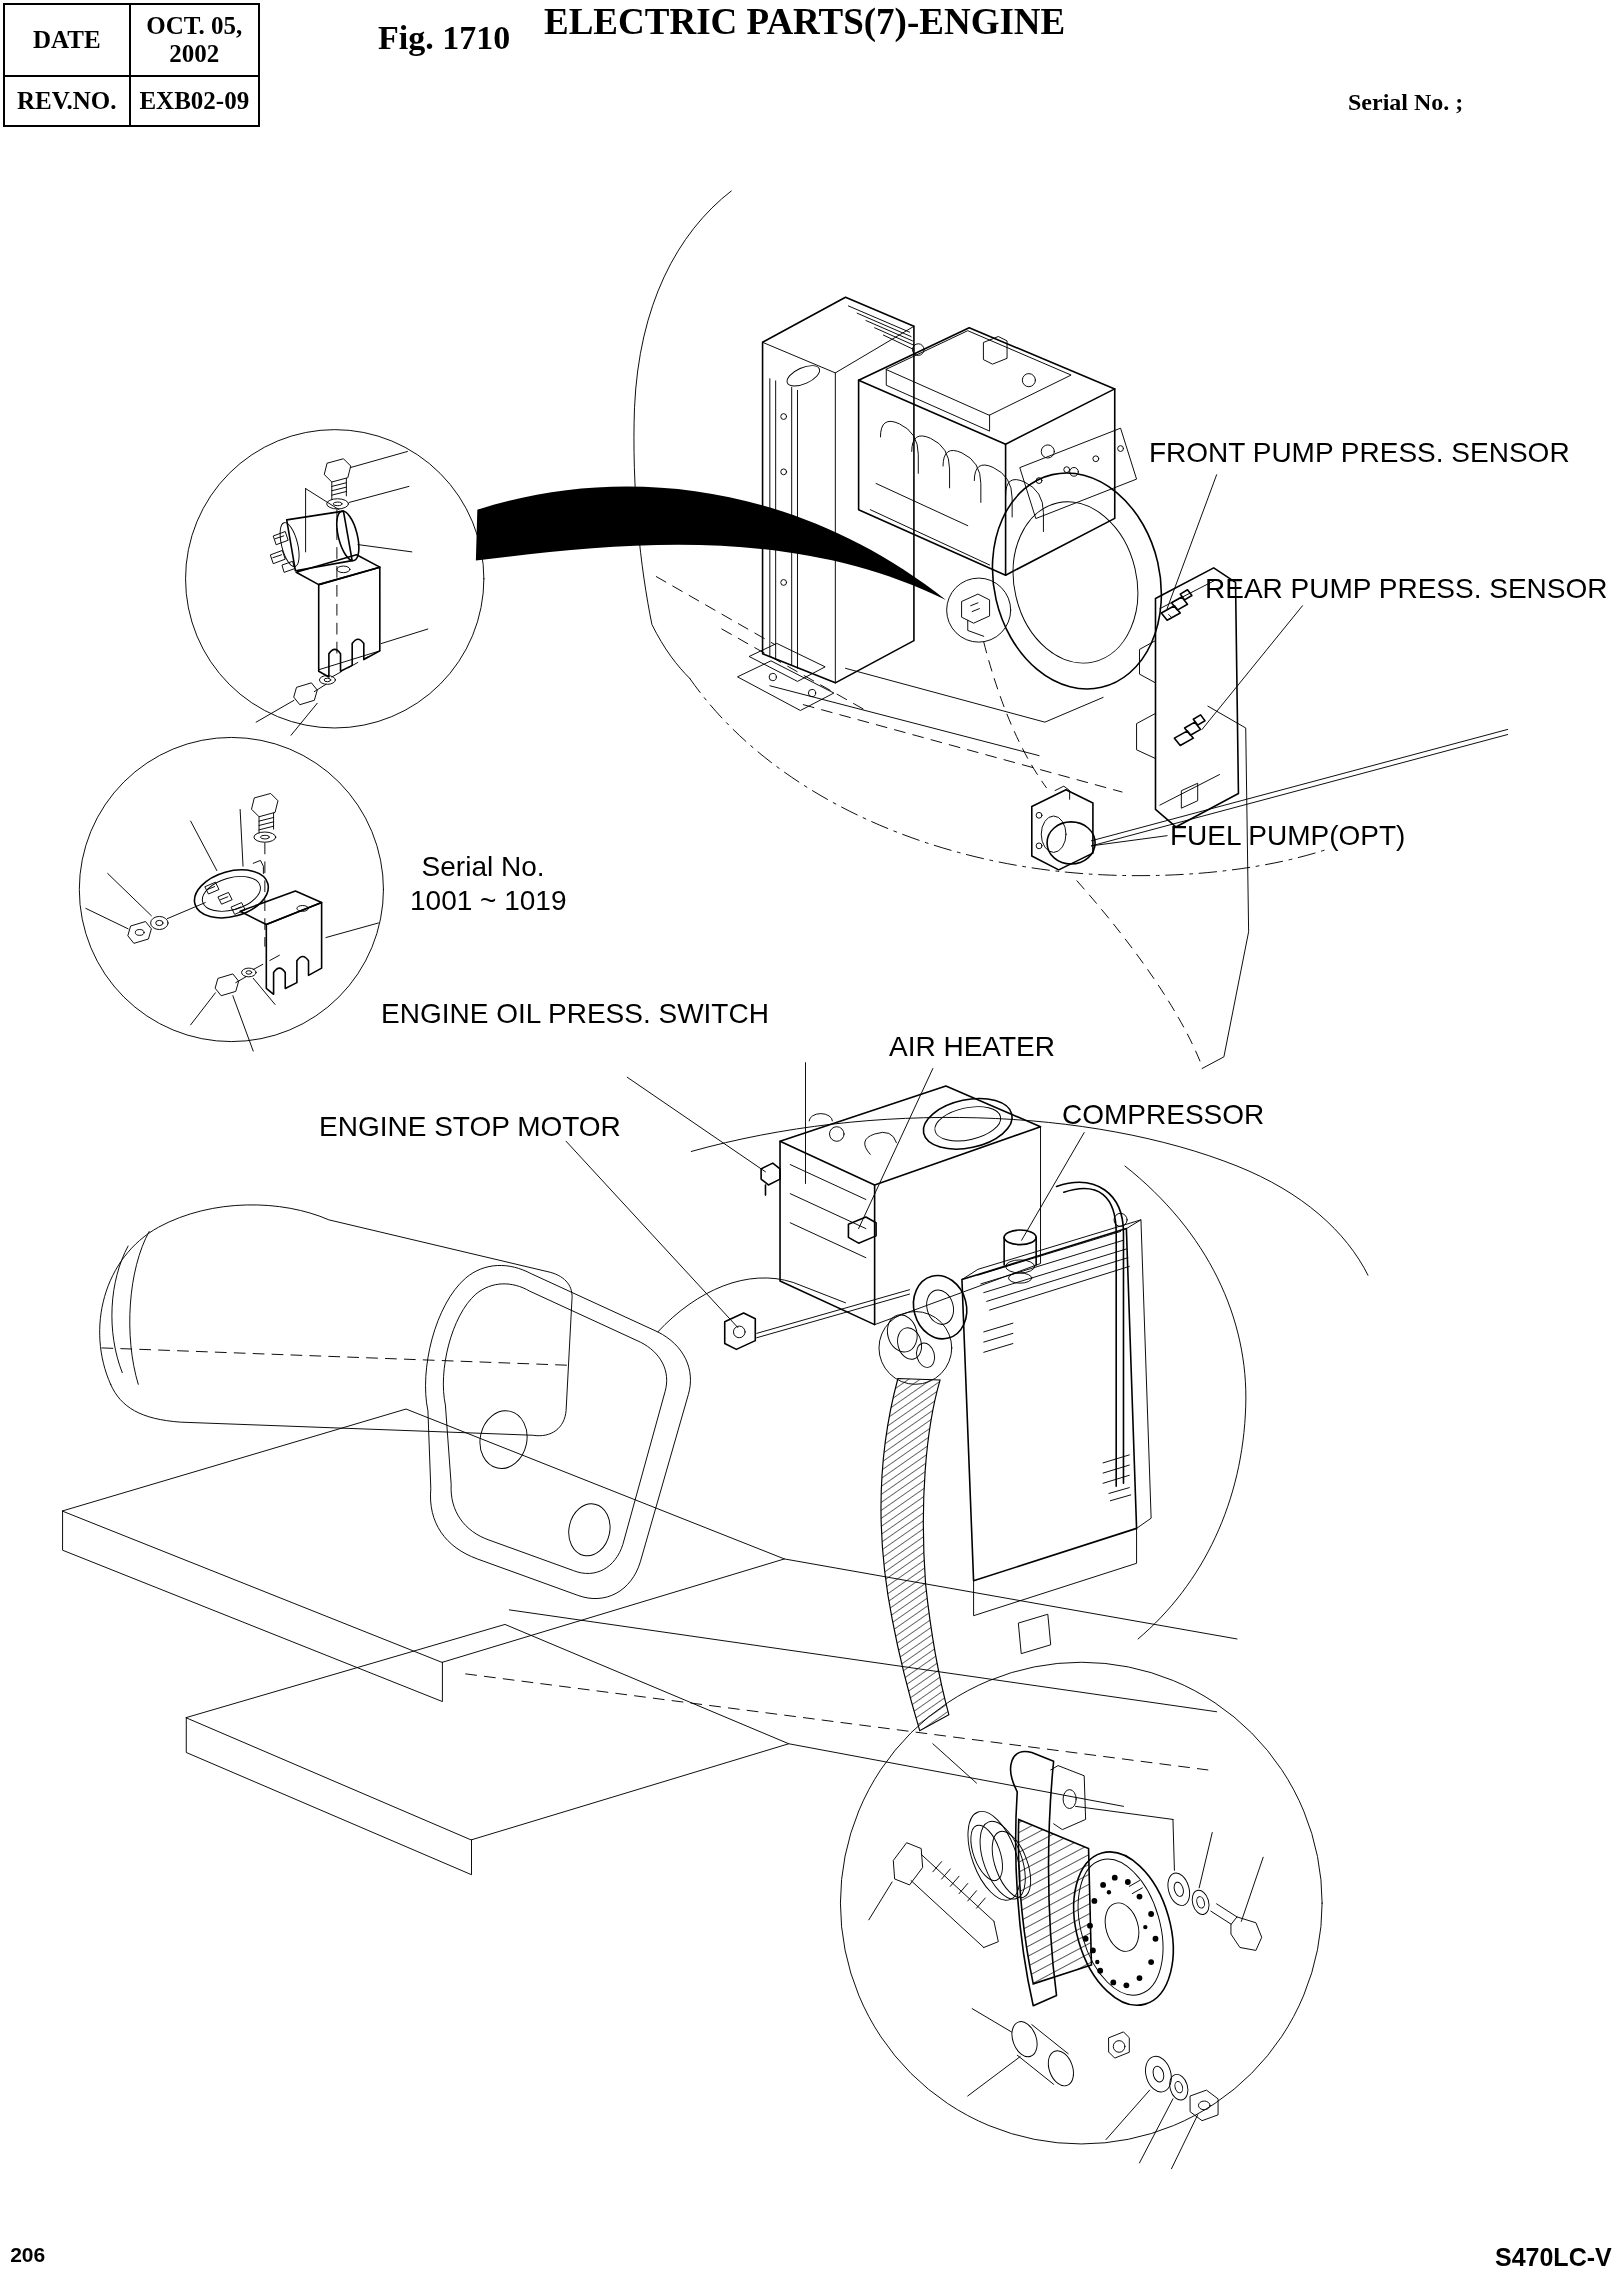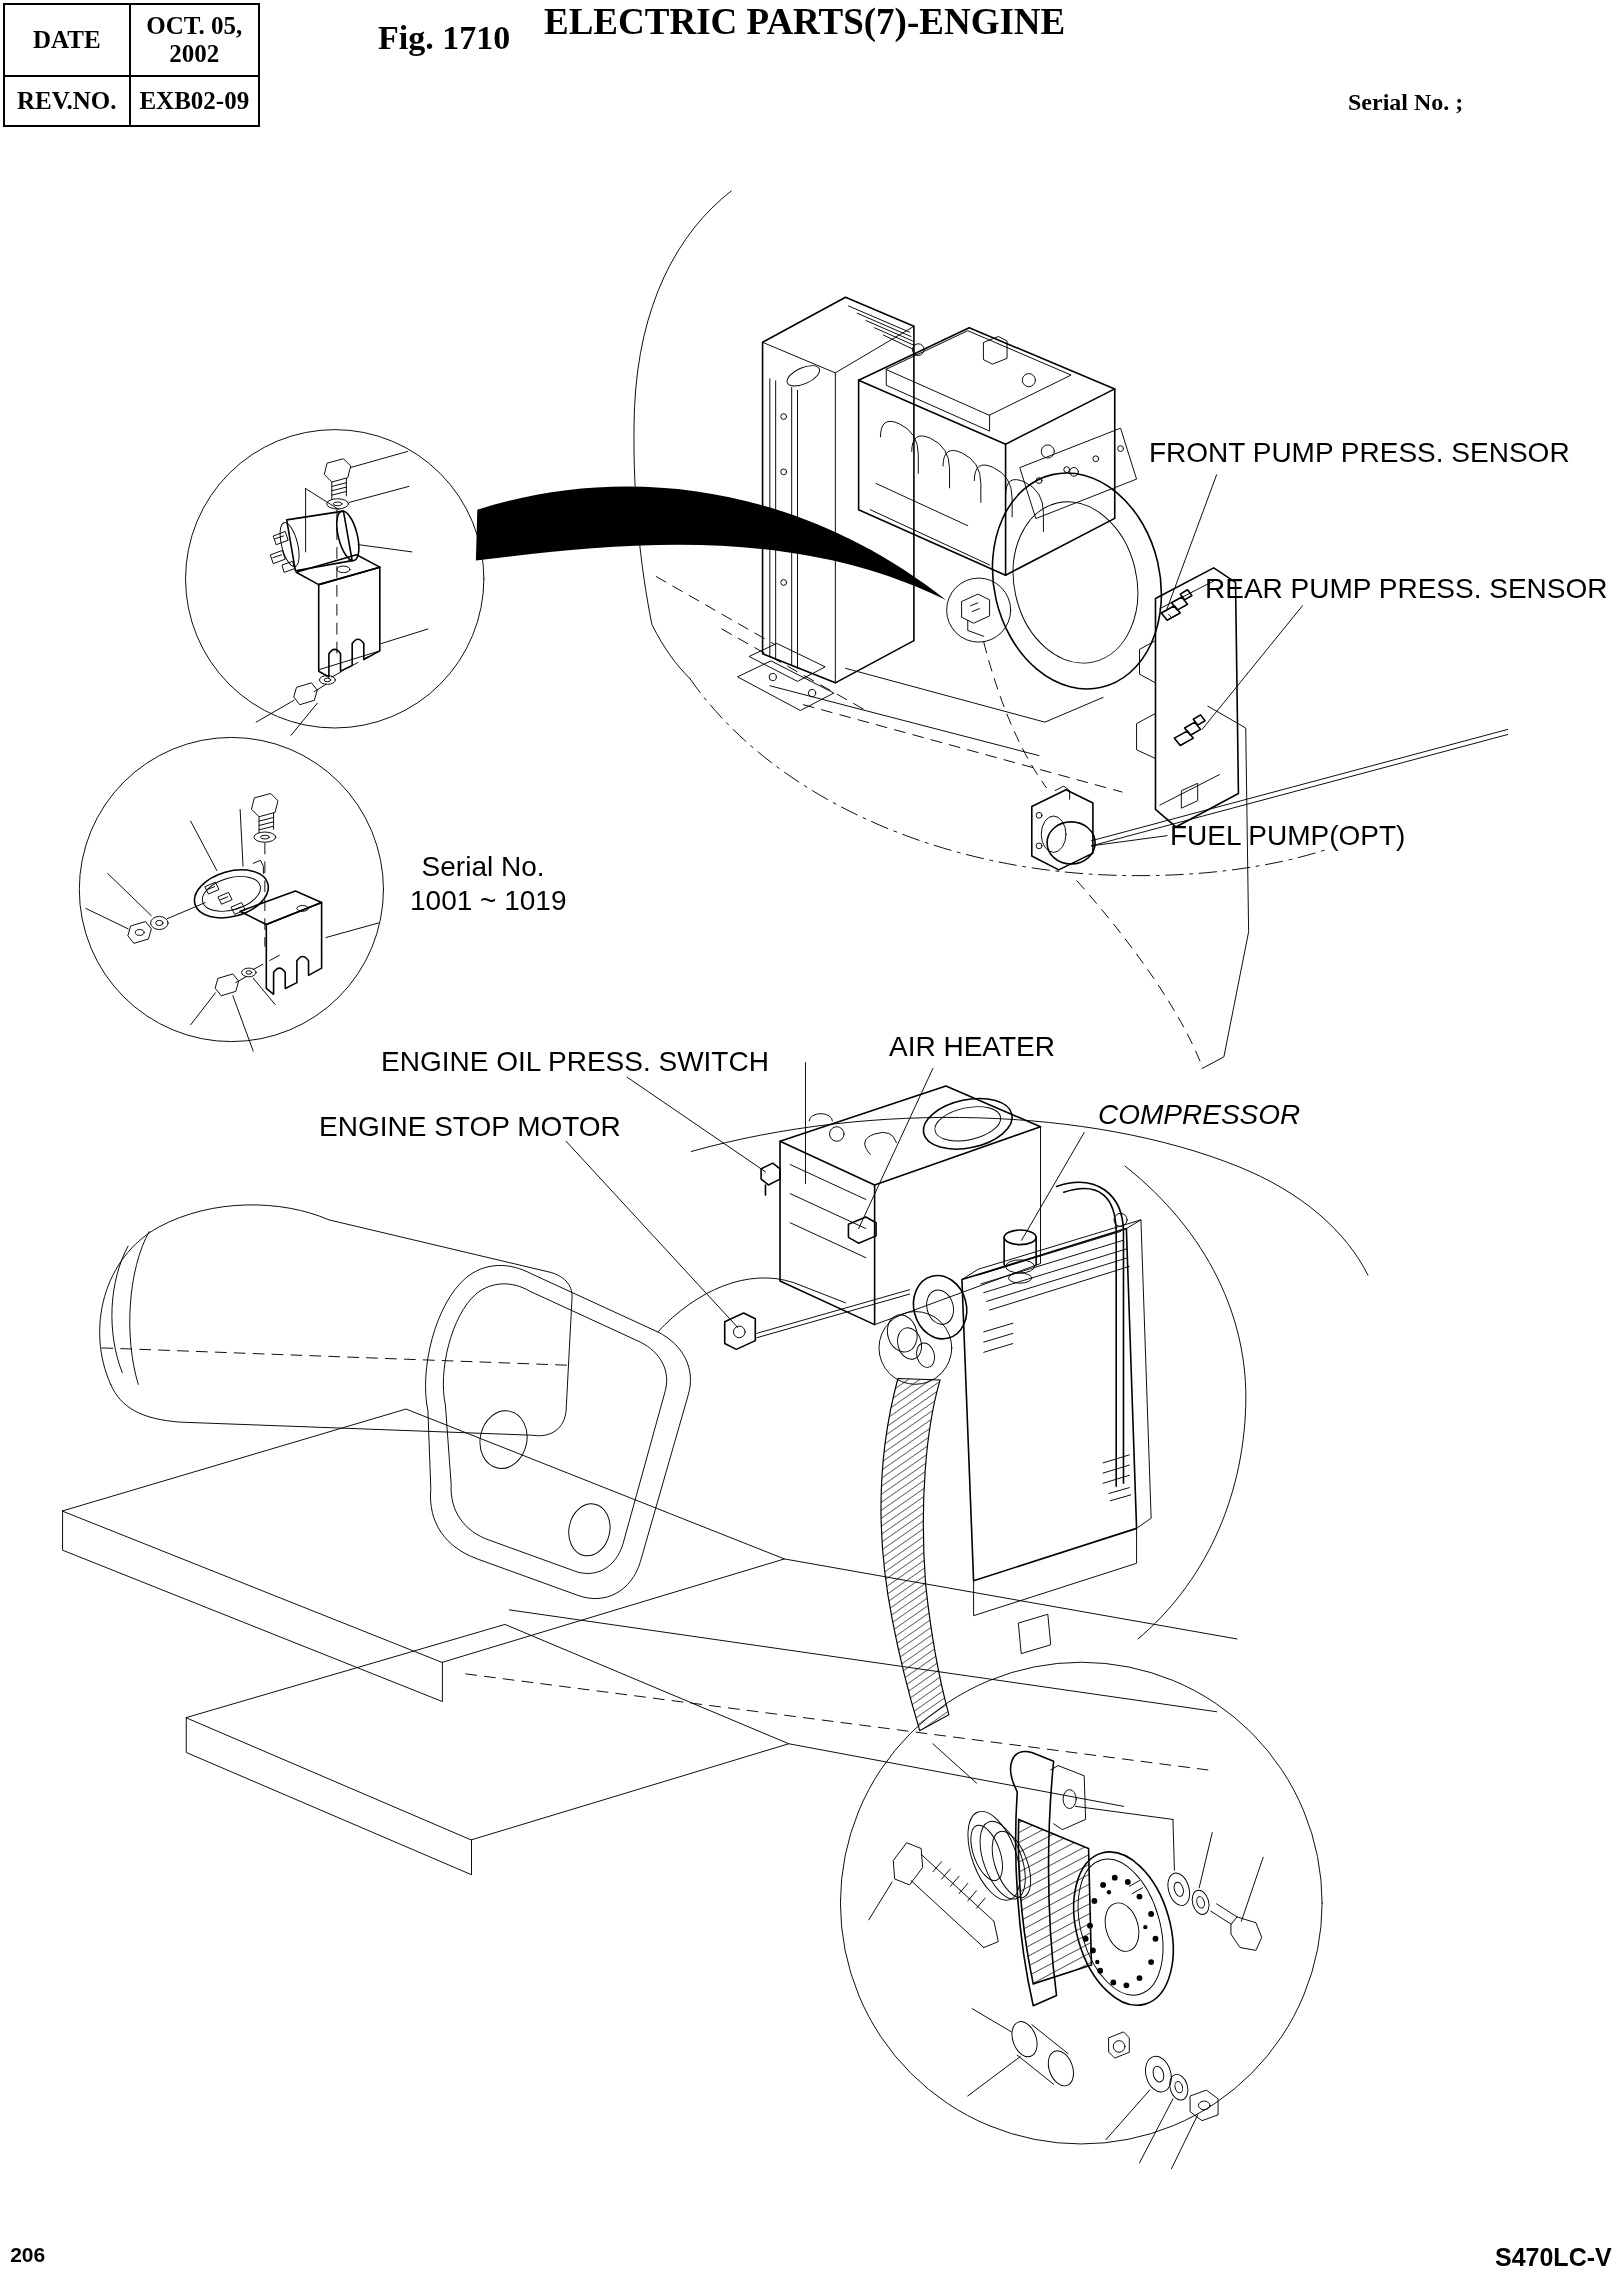--- a/index.html
+++ b/index.html
@@ -396,21 +396,21 @@
   </div>
   <div class="serial-cap">Serial No. ;</div>
 
   <div class="co" style="left:1149px;top:437px;">FRONT PUMP PRESS. SENSOR</div>
   <div class="co" style="left:1205px;top:573px;">REAR PUMP PRESS. SENSOR</div>
   <div class="co" style="left:1170px;top:820px;">FUEL PUMP(OPT)</div>
   <div class="serial-note">
     <div class="l1">Serial No.</div>
     <div>1001 ~ 1019</div>
   </div>
-  <div class="co" style="left:381px;top:1046px;">ENGINE OIL PRESS. SWITCH</div>
+  <div class="co" style="left:381px;top:998px;">ENGINE OIL PRESS. SWITCH</div>
   <div class="co" style="left:889px;top:1031px;">AIR HEATER</div>
   <div class="co" style="left:319px;top:1111px;">ENGINE STOP MOTOR</div>
-  <div class="co" style="left:1098px;top:1099px;font-style:italic;">COMPRESSOR</div>
+  <div class="co" style="left:1062px;top:1099px;">COMPRESSOR</div>
 
   <div class="pgno">206</div>
   <div class="model">S470LC-V</div>
 </div>
 
 
 </body></html>

